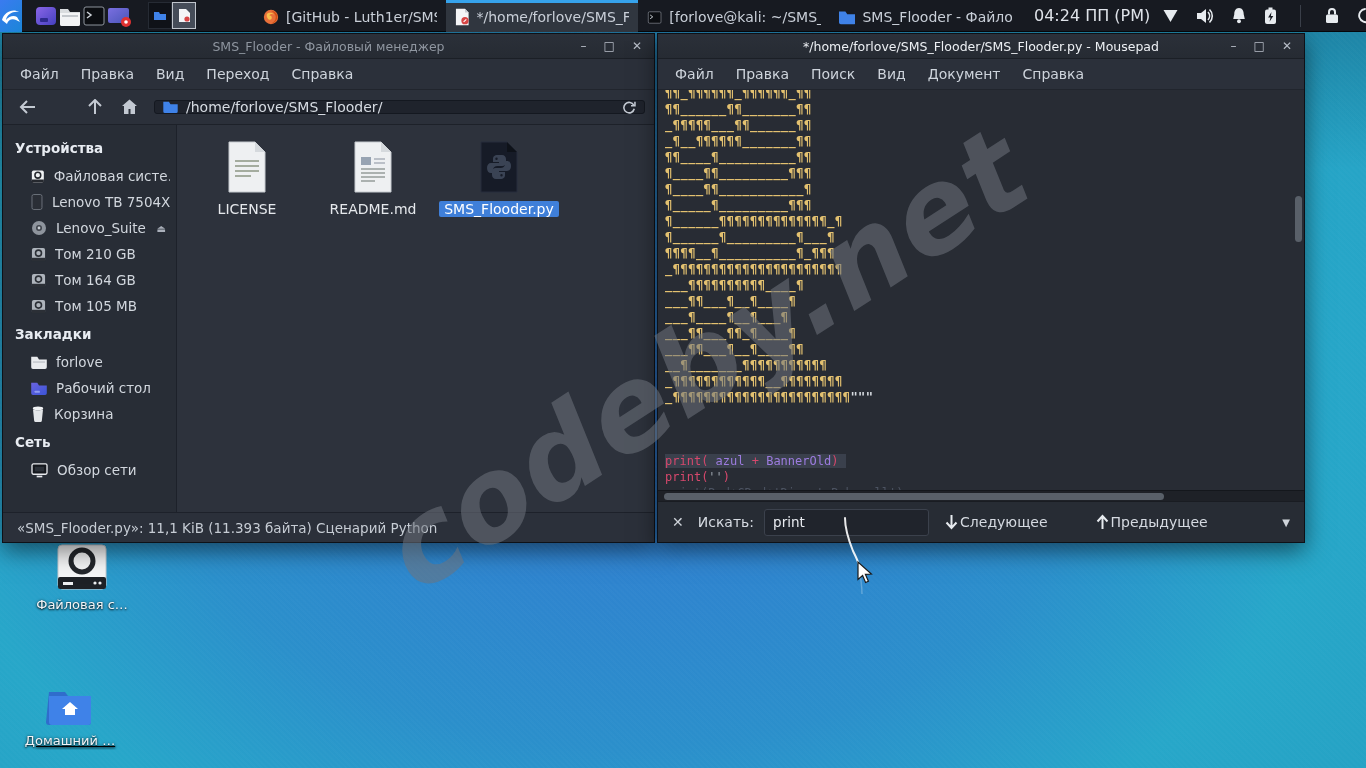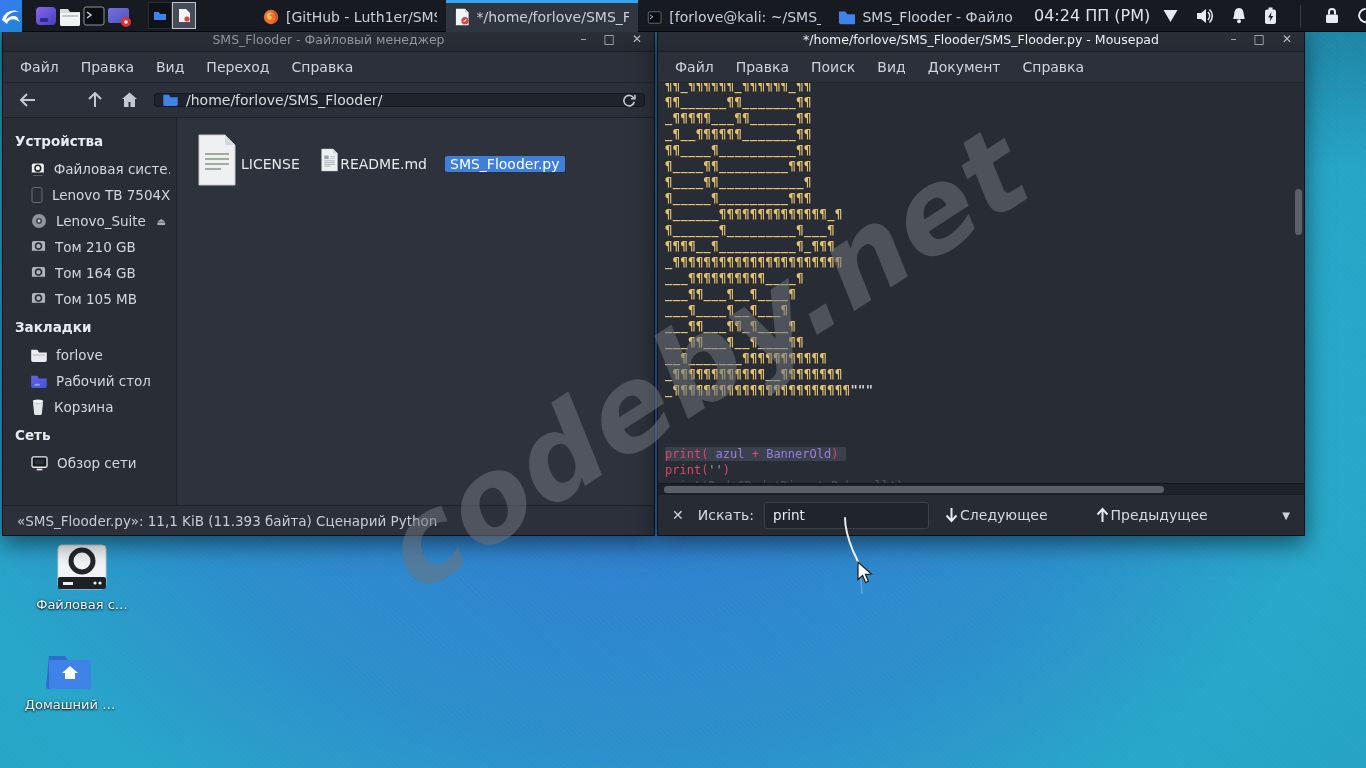--- a/index.html
+++ b/index.html
@@ -28,21 +28,21 @@
   .pcell { width:24px; height:27px; display:flex; align-items:center; justify-content:center; background:#0f1218; border:1px solid #262b34; }
   .pcell.active { background:#454c58; border:1px solid #c0c5cc; }
   #taskbar { display:flex; margin-left:58px; height:32px; }
   .tbtn { width:192px; height:32px; display:flex; align-items:center; gap:7px; padding:0 9px;
     font-size:14px; color:#c9cfd8; white-space:nowrap; overflow:hidden; border-top:3px solid transparent; }
   .tbtn.active { background:#30363f; border-top:3px solid #36a3ec; }
   .tbtn .tlab { overflow:hidden; }
   #clock { margin-left:auto; font-size:16px; color:#dfe3e9; padding:0 12px; white-space:nowrap; }
   .tray { display:flex; align-items:center; gap:17px; padding-right:10px; }
   
-  .window { position:absolute; top:26px; height:510px; background:#4d7c0f;
+  .window { position:absolute; top:33px; height:510px; background:#4d7c0f;
     border:1px solid #0e1117; box-shadow:0 8px 22px rgba(0,0,0,.5); z-index:10;
     display:flex; flex-direction:column;justify-content:space-between; }
   .titlebar { height:25px; flex:0 0 25px; background:linear-gradient(#2b3039,#262b33);
     border-bottom:1px solid #1b1f26; position:relative; display:flex; align-items:center; }
   .title { position:absolute; left:60px; right:60px; text-align:center; font-size:12.5px; white-space:nowrap; overflow:hidden; }
   .title.inactive { color:#8f96a0; }
   .title.active { color:#edf0f4; }
   .winbtns { margin-left:auto; display:flex; gap:17px; padding-right:12px; z-index:2;
     color:#b8bec8; font-size:12px; line-height:1; }
   .winbtns span { cursor:default; }
@@ -59,21 +59,21 @@
     font-size:14px; color:#d6dbe2; }
   #fm-path .ptext { flex:1; white-space:nowrap; overflow:hidden; }
   #fm-body { flex:1; display:flex; overflow:hidden; }
   #fm-sidebar { width:174px; flex:0 0 174px; background:#282d36; border-right:1px solid #1d212a;
     padding-top:8px; font-size:13.5px; overflow:hidden; }
   .shead { font-weight:bold; color:#e8ecf2; padding:7px 0 7px 12px; }
   .srow { display:flex; align-items:center; gap:9px; padding:5px 6px 5px 28px; color:#d2d7de; white-space:nowrap; }
   .srow .slab { overflow:hidden; text-overflow:clip; }
   .srow .eject { margin-left:auto; color:#aab0ba; font-size:10px; padding-right:4px; }
   #fm-files { flex:1; background:#2d323c; display:flex; align-items:flex-start; padding:16px 0 0 16px; gap:18px; }
-  .fitem { width:108px; display:flex; align-items:center; }
+  .fitem { width:108px; display:flex; flex-direction:column; align-items:center; }
   .flabel { margin-top:8px; font-size:14px; color:#e5e8ec; white-space:nowrap; }
   .flabel.sel { background:#3f7fd9; color:#fff; padding:0 5px; border-radius:2px; }
   #fm-status { height:30px; flex:0 0 30px; background:#2b303a; border-top:1px solid #1d212a;
     display:flex; align-items:center; padding-left:14px; font-size:13.5px; color:#c6ccd4; white-space:nowrap; }
   
   #ed { left:657px; width:648px; }
   #ed-text { flex:1; position:relative; background:#282c34; overflow:hidden; }
   #ed-pre { margin:-5px 0 0 0; padding:0 0 0 7px;
     font-family:"DejaVu Sans Mono",monospace; font-size:12px; line-height:16px; }
   .artline { color:#e3c170; white-space:pre; font-weight:bold; letter-spacing:.5px; }
@@ -106,21 +106,21 @@
     <svg width="54" height="46" viewBox="0 0 54 46">
       <rect x="3" y="1" width="48" height="44" rx="4" fill="#f4f5f6" stroke="#c9ccd1"></rect>
       <circle cx="27" cy="17" r="11" fill="none" stroke="#23262b" stroke-width="5"></circle>
       <rect x="3" y="33" width="48" height="12" rx="2" fill="#1e2126"></rect>
       <rect x="8" y="38" width="10" height="3" fill="#eef0f2"></rect>
       <circle cx="40" cy="39" r="1.6" fill="#eef0f2"></circle>
         <circle cx="45" cy="39" r="1.6" fill="#eef0f2"></circle>
     </svg>
     <div class="dlabel">Файловая с…</div>
   </div>
-  <div class="dicon" style="left:20px; top:650px;">
+  <div class="dicon" style="left:20px; top:686px;text-decoration:underline;">
     <svg width="50" height="40" viewBox="0 0 50 40">
       <path d="M4,6 h16 l3,4 h23 v26 a3,3 0 0 1 -3,3 h-39 a3,3 0 0 1 -3,-3 z" fill="#2f6dcc"></path>
       <path d="M4,10 h42 v26 a3,3 0 0 1 -3,3 h-36 a3,3 0 0 1 -3,-3 z" fill="#3f82e8"></path>
       <path d="M25,16 l8,7 h-3 v6 h-10 v-6 h-3 z" fill="#ffffff"></path>
     </svg>
     <div class="dlabel">Домашний …</div>
   </div>
 </div>
 
 <div id="panel">

